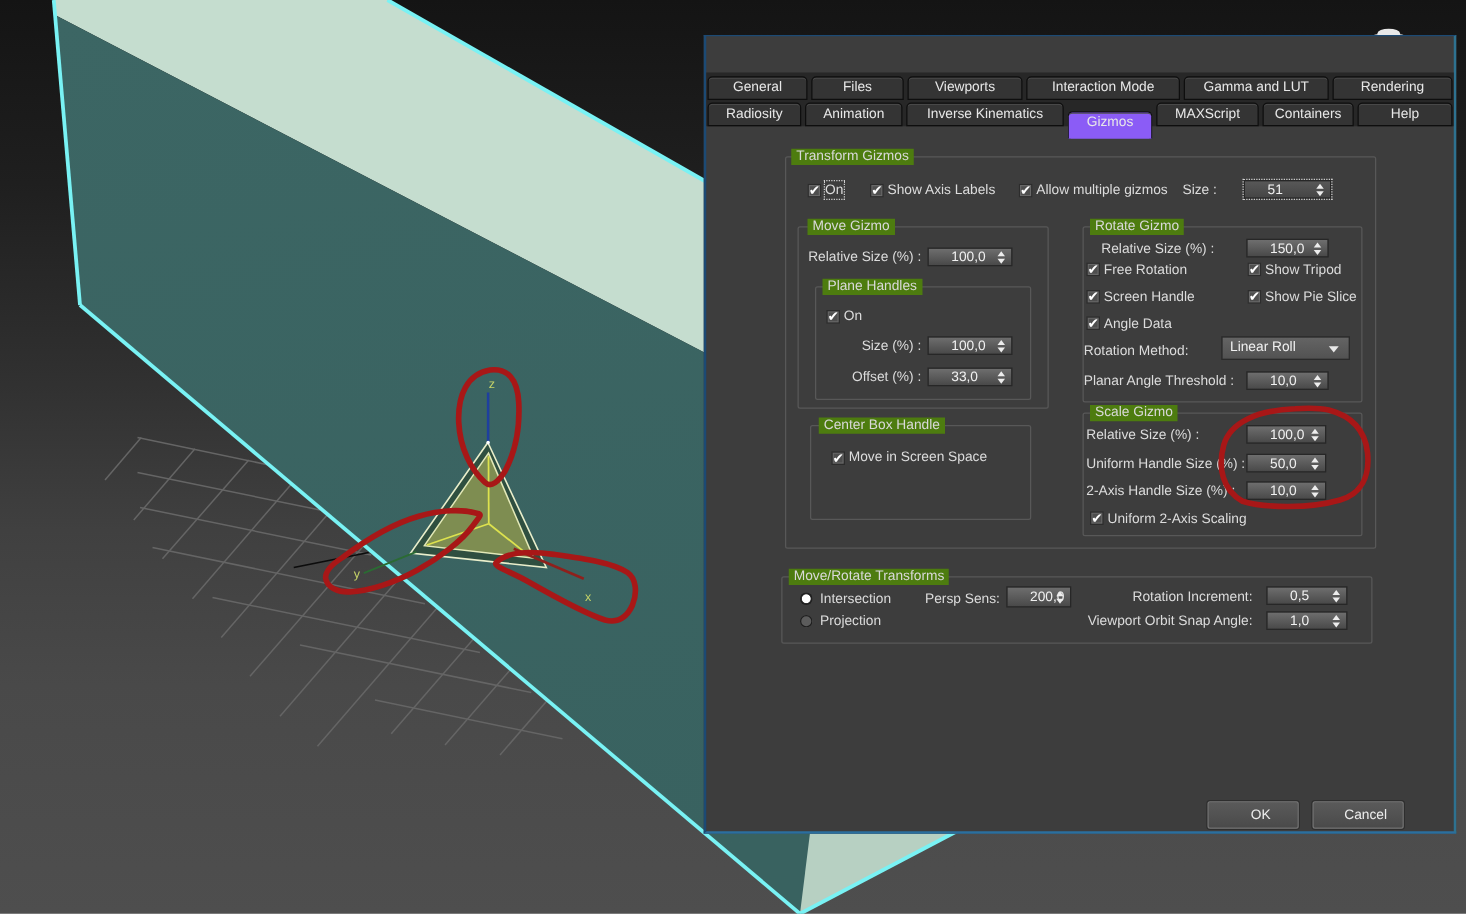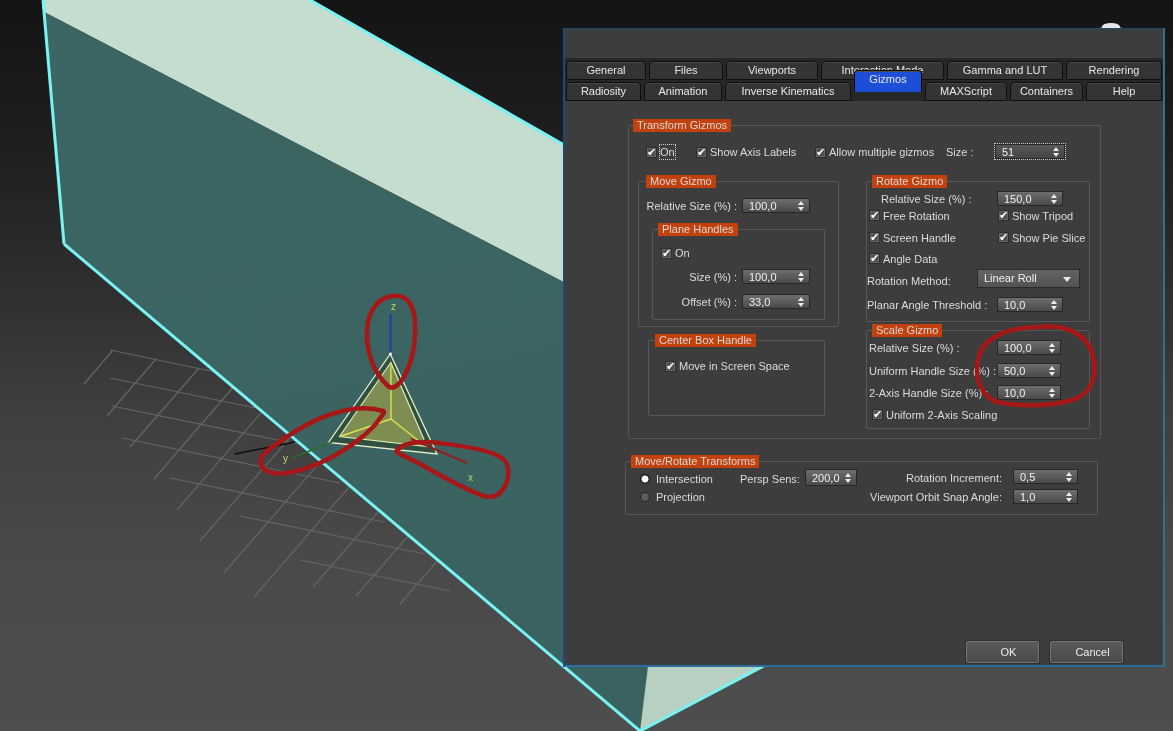--- a/index.html
+++ b/index.html
@@ -16,31 +16,31 @@
         background:linear-gradient(#2488dd,#1a75c8);box-shadow:inset 0 -1px 0 #4f9bce;
         color:#eef6ff;font-size:12px;line-height:29px;padding-left:9px;box-sizing:border-box;}
   #qmark{position:absolute;top:6px;left:527px;color:#cfe7fa;font-size:14px;font-weight:bold;}
   #xmark{position:absolute;top:5px;left:569px;color:#d8ecfb;font-size:15px;font-weight:400;}
   #tabs{position:absolute;left:0;top:29px;width:100%;height:43px;background:#272727;}
   .tab{position:absolute;height:17px;background:#343434;border:1px solid #0e0e0e;
        border-radius:4px 4px 0 0;color:#e8e8e8;font-size:11px;text-align:center;
        line-height:17px;box-shadow:inset 0 1px 0 #484848;}
   .r1{top:3px;}
   .r2{top:24px;}
-  .tab.sel{background:#1d4ed8;height:21px;top:12px;z-index:3;box-shadow:inset 0 1px 0 #505050;border-bottom:none;}
+  .tab.sel{background:#8b5cf6;height:21px;top:31px;z-index:3;box-shadow:inset 0 1px 0 #505050;border-bottom:none;}
   
   .grp{position:absolute;border:1px solid #585858;border-radius:2px;}
-  .grp>span.cap{position:absolute;top:-7px;background:#c2410c;padding:0 4px;
+  .grp>span.cap{position:absolute;top:-7px;background:#4d7c0f;padding:0 4px;
        color:#d9d9d9;font-size:11px;line-height:13px;white-space:nowrap;}
   .lbl{position:absolute;color:#dcdcdc;font-size:11px;white-space:nowrap;line-height:14px;}
   .rt{text-align:right;}
   
   .spin{position:absolute;height:15px;background:linear-gradient(#6e6e6e,#494949);
         border:1px solid #272727;color:#f1f1f1;font-size:11px;line-height:15px;
-        padding-left:6px;box-sizing:border-box;}
+        padding-left:18px;box-sizing:border-box;}
   .spin i{position:absolute;right:4px;top:2px;width:7px;font-style:normal;}
   .spin i:before{content:"";position:absolute;left:0;top:0;border-left:3.5px solid transparent;
         border-right:3.5px solid transparent;border-bottom:4px solid #ededed;}
   .spin i:after{content:"";position:absolute;left:0;top:6px;border-left:3.5px solid transparent;
         border-right:3.5px solid transparent;border-top:4px solid #ededed;}
   
   .cb{position:absolute;width:9px;height:9px;background:#4e4e4e;border:1px solid #2c2c2c;
       box-shadow:inset 0 0 0 1px #686868;}
   .cb:after{content:"\2714";position:absolute;left:0px;top:-2px;color:#fff;font-size:11px;}
   

